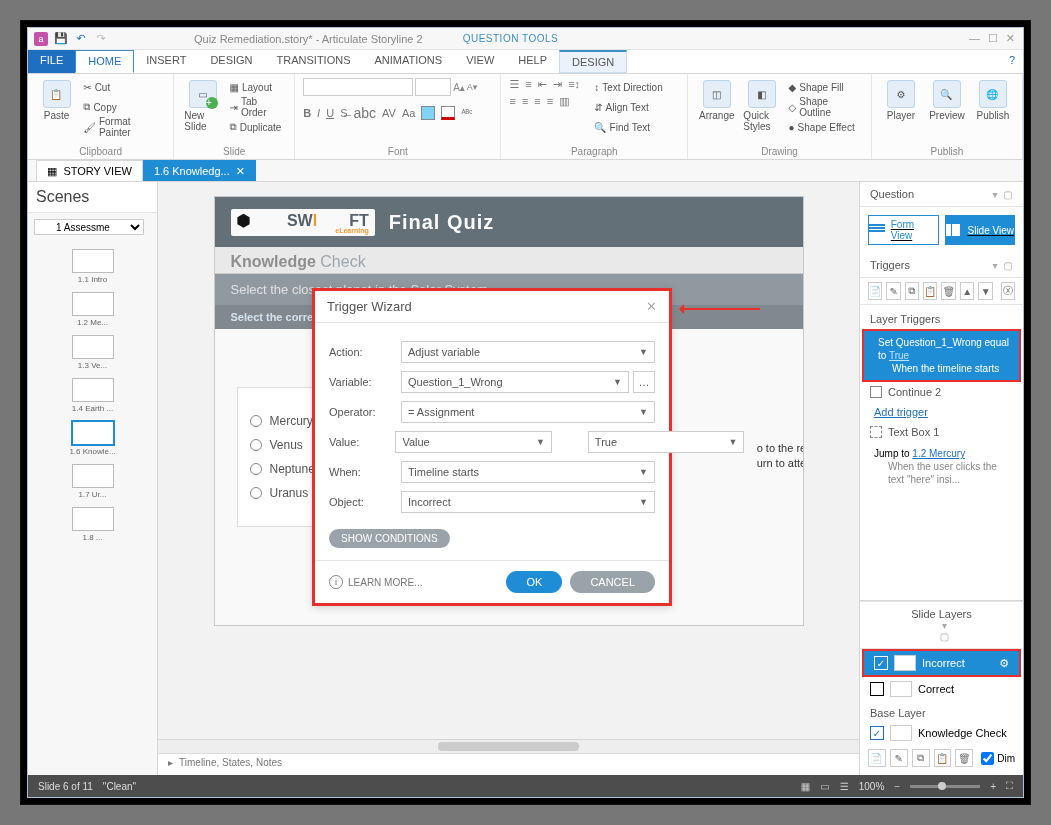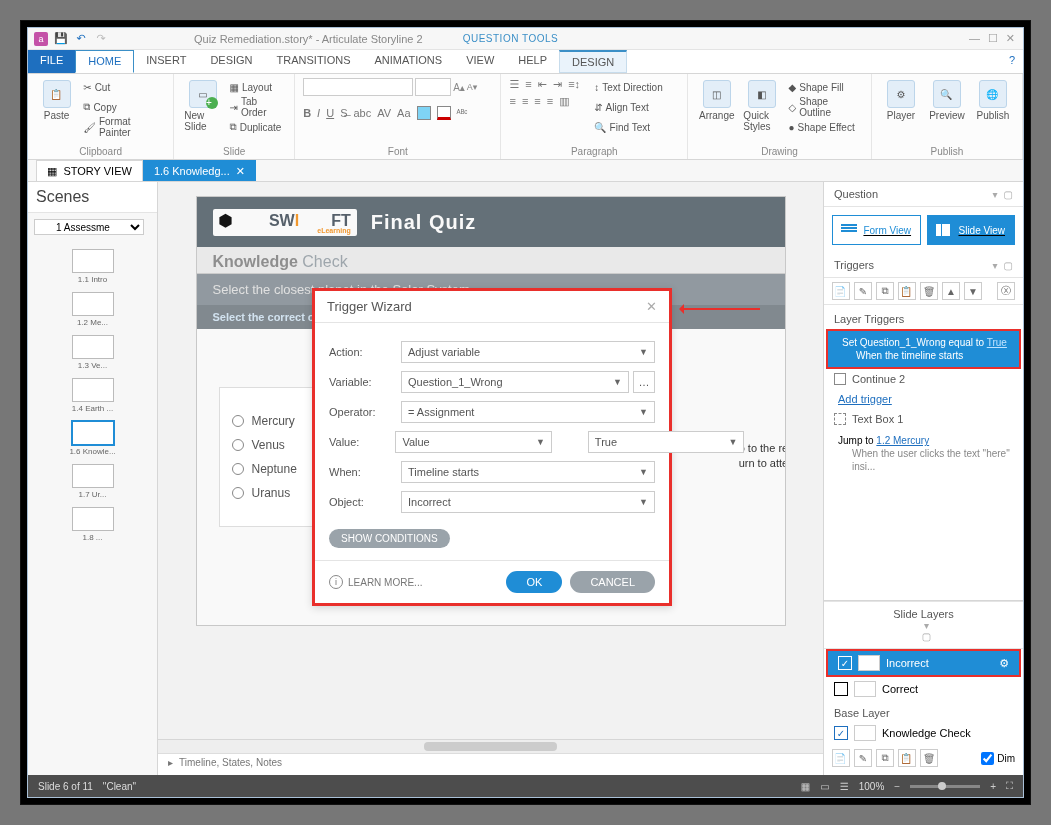--- a/index.html
+++ b/index.html
@@ -95,21 +95,21 @@
   .tw-cancel{ background:#9aa3aa; color:#fff;}
 
   .red-arrow{ position:absolute; left:522px; top:126px; width:80px; height:2px; background:#e92f2b;}
   .red-arrow::before{content:""; position:absolute; left:-6px; top:-4px; border:5px solid transparent; border-right-color:#e92f2b;}
 
   .timeline-bar{ height:36px; background:#fff; border-top:1px solid #d6d6d6; font-size:10px; color:#777;}
   .timeline-bar .scrollbar{height:14px; background:#eee; border-bottom:1px solid #ddd; position:relative;}
   .timeline-bar .thumb-sc{ position:absolute; left:40%; width:20%; top:2px; bottom:2px; background:#ccc; border-radius:4px;}
   .timeline-bar .expand{ padding:3px 10px; display:flex; align-items:center; gap:6px; cursor:pointer;}
 
-  .right-panel{ width:200px; background:#fff; border-left:1px solid #d6d6d6; display:flex; flex-direction:column; font-size:11px; position:relative;}
+  .right-panel{ width:164px; background:#fff; border-left:1px solid #d6d6d6; display:flex; flex-direction:column; font-size:11px; position:relative;}
   .rp-section-title{ padding:6px 10px; color:#555; border-bottom:1px solid #e4e4e4; display:flex; align-items:center;}
   .rp-section-title .rfill{flex:1;}
   .rp-section-title .ricon{color:#aaa; margin-left:6px; cursor:pointer; font-size:10px;}
   .view-toggle{ display:flex; padding:8px; gap:6px;text-decoration:underline;}
   .vt-btn{ flex:1; height:30px; border:1px solid #1f8dd6; display:flex; align-items:center; justify-content:center; gap:6px; font-size:10px; cursor:pointer;}
   .vt-btn.active{ background:#1f8dd6; color:#fff;}
   .vt-btn:not(.active){ color:#1f8dd6;}
   .vt-ico{width:16px;height:12px; display:flex; flex-direction:column; gap:1px;}
   .vt-ico span{height:2px; background:currentColor;}
 
@@ -214,21 +214,21 @@
           <div class="font-sel"></div>
           <div class="size-sel"></div>
           <span style="font-size:10px;color:#888;">A▴</span>
           <span style="font-size:9px;color:#888;">A▾</span>
         </div>
         <div class="fmt-row">
           <span><b>B</b></span>
           <span><i>I</i></span>
           <span><u>U</u></span>
           <span>S̶</span>
-          <span style="font-size:11px;">abc</span>
+          <span style="font-size:14px;">abc</span>
           <span>AV</span>
           <span>Aa</span>
           <span class="color-sw" style="background:#7fd4f5;"></span>
           <span class="color-sw" style="background:#fff;border-bottom:3px solid #c00;"></span>
           <span style="font-size:9px;">ᴬᴮᶜ</span>
         </div>
       </div>
       <div class="label">Font</div>
     </div>
     <div class="ribbon-group" style="width:190px;">

